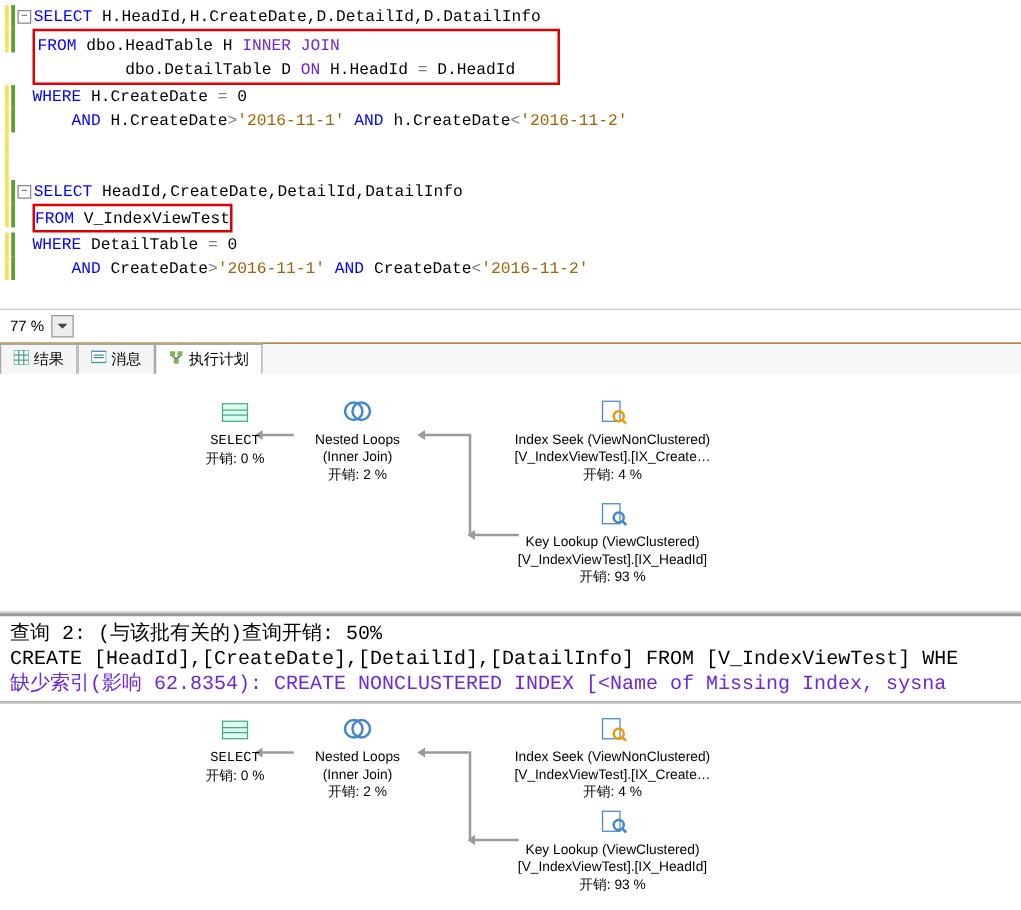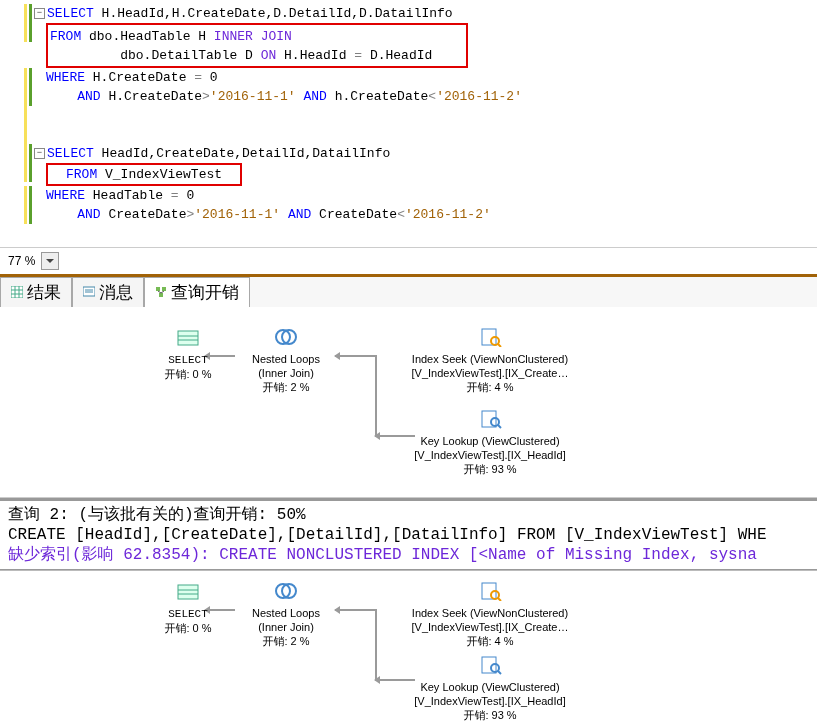--- a/index.html
+++ b/index.html
@@ -7,21 +7,20 @@
   font-size: 13px;
   margin: 0;
   padding: 0;
   background: #fff;
   width: 817px;
 }
 .editor {
   padding: 4px 0 4px 4px;
   line-height: 19px;
   position: relative;
-  margin-left: 20px;
 }
 .bar-yellow {
   display: inline-block;
   width: 3px;
   background: #f7e05a;
   height: 19px;
   vertical-align: top;
   margin-right: 2px;
 }
 .bar-green {
@@ -44,21 +43,21 @@
   color: #444;
   margin-right: 2px;
 }
 .line { white-space: pre; }
 .kw { color: #0000ff; }
 .str { color: #a16207; }
 .grey { color: #6d28d9; }
 .eq { color: #808080; }
 .redbox {
   border: 2px solid #e00000;
-  padding: 0 18px;
+  padding: 0 0;
   display: inline-block;
 }
 .zoom {
   border-top: 1px solid #ccc;
   padding: 4px 8px;
   font-size: 12px;
   font-family: Tahoma,sans-serif;
   display: flex;
   align-items: center;
   gap: 6px;
@@ -67,24 +66,24 @@
   width: 16px;
   height: 16px;
   background: #eee;
   border: 1px solid #999;
   display:inline-flex;
   align-items:center;
   justify-content:center;
 }
 .dropdown-arrow svg { width:8px; height:8px; }
 .tabs {
-  border-top: 3px solid #a16207;
+  border-top: 1px solid #a16207;
   display: flex;
   font-family: "Microsoft YaHei", Tahoma, sans-serif;
-  font-size: 17px;
+  font-size: 12px;
   background: #f7f7f7;
 }
 .tab {
   padding: 3px 10px;
   border: 1px solid #a8a8a8;
   border-bottom: none;
   background: #f5f5f5;
   display: flex;
   align-items: center;
   gap: 4px;
@@ -153,21 +152,21 @@
 
   <div class="line"><span class="bar-yellow"></span><span class="bar-green"></span><span style="display:inline-block;width:12px"></span><span>    </span><span class="kw">AND</span><span> H.CreateDate</span><span class="eq">&gt;</span><span class="str">'2016-11-1'</span><span class="kw"> AND</span><span> h.CreateDate</span><span class="eq">&lt;</span><span class="str">'2016-11-2'</span></div>
 
   <div class="line"><span class="bar-yellow"></span><span style="display:inline-block;width:16px"></span></div>
   <div class="line"><span class="bar-yellow"></span><span style="display:inline-block;width:16px"></span></div>
 
   <div class="line"><span class="bar-yellow"></span><span class="bar-green"></span><span class="fold">−</span><span class="kw">SELECT</span><span> HeadId,CreateDate,DetailId,DatailInfo</span></div>
 
   <div class="line"><span class="bar-yellow"></span><span class="bar-green"></span><span style="display:inline-block;width:12px"></span><span class="redbox"><span class="kw">FROM</span><span> V_IndexViewTest</span></span></div>
 
-  <div class="line"><span class="bar-yellow"></span><span class="bar-green"></span><span style="display:inline-block;width:12px"></span><span class="kw">WHERE</span><span> HeadTable </span><span class="eq">=</span><span> 0</span></div>
+  <div class="line"><span class="bar-yellow"></span><span class="bar-green"></span><span style="display:inline-block;width:12px"></span><span class="kw">WHERE</span><span> DetailTable </span><span class="eq">=</span><span> 0</span></div>
 
   <div class="line"><span class="bar-yellow"></span><span class="bar-green"></span><span style="display:inline-block;width:12px"></span><span>    </span><span class="kw">AND</span><span> CreateDate</span><span class="eq">&gt;</span><span class="str">'2016-11-1'</span><span class="kw"> AND</span><span> CreateDate</span><span class="eq">&lt;</span><span class="str">'2016-11-2'</span></div>
 
   <div class="line"><span style="display:inline-block;width:20px"></span></div>
 </div>
 
 <div class="zoom">
   <span>77 %</span>
   <span class="dropdown-arrow">
       <svg viewBox="0 0 8 8">
@@ -196,21 +195,21 @@
     <span>消息</span>
   </div>
   <div class="tab active">
     <span class="tab-icon"><svg viewBox="0 0 12 12">
           <rect x="1" y="1" width="4" height="4" fill="#7b5"></rect>
           <rect x="7" y="1" width="4" height="4" fill="#7b5"></rect>
           <rect x="4" y="7" width="4" height="4" fill="#7b5"></rect>
           <line x1="3" y1="5" x2="6" y2="7" stroke="#555"></line>
           <line x1="9" y1="5" x2="6" y2="7" stroke="#555"></line>
         </svg></span>
-    <span>查询开销</span>
+    <span>执行计划</span>
   </div>
 </div>
 
 <div class="plan-area">
   <div class="arrow" style="left:205px;top:48px;width:30px"></div>
   <div class="arrow" style="left:335px;top:48px;width:40px"></div>
   <div class="vline" style="left:375px;top:48px;height:80px"></div>
   <div class="arrow" style="left:375px;top:128px;width:40px"></div>
 
   <div class="node" style="left:158px;top:20px;width:60px">

